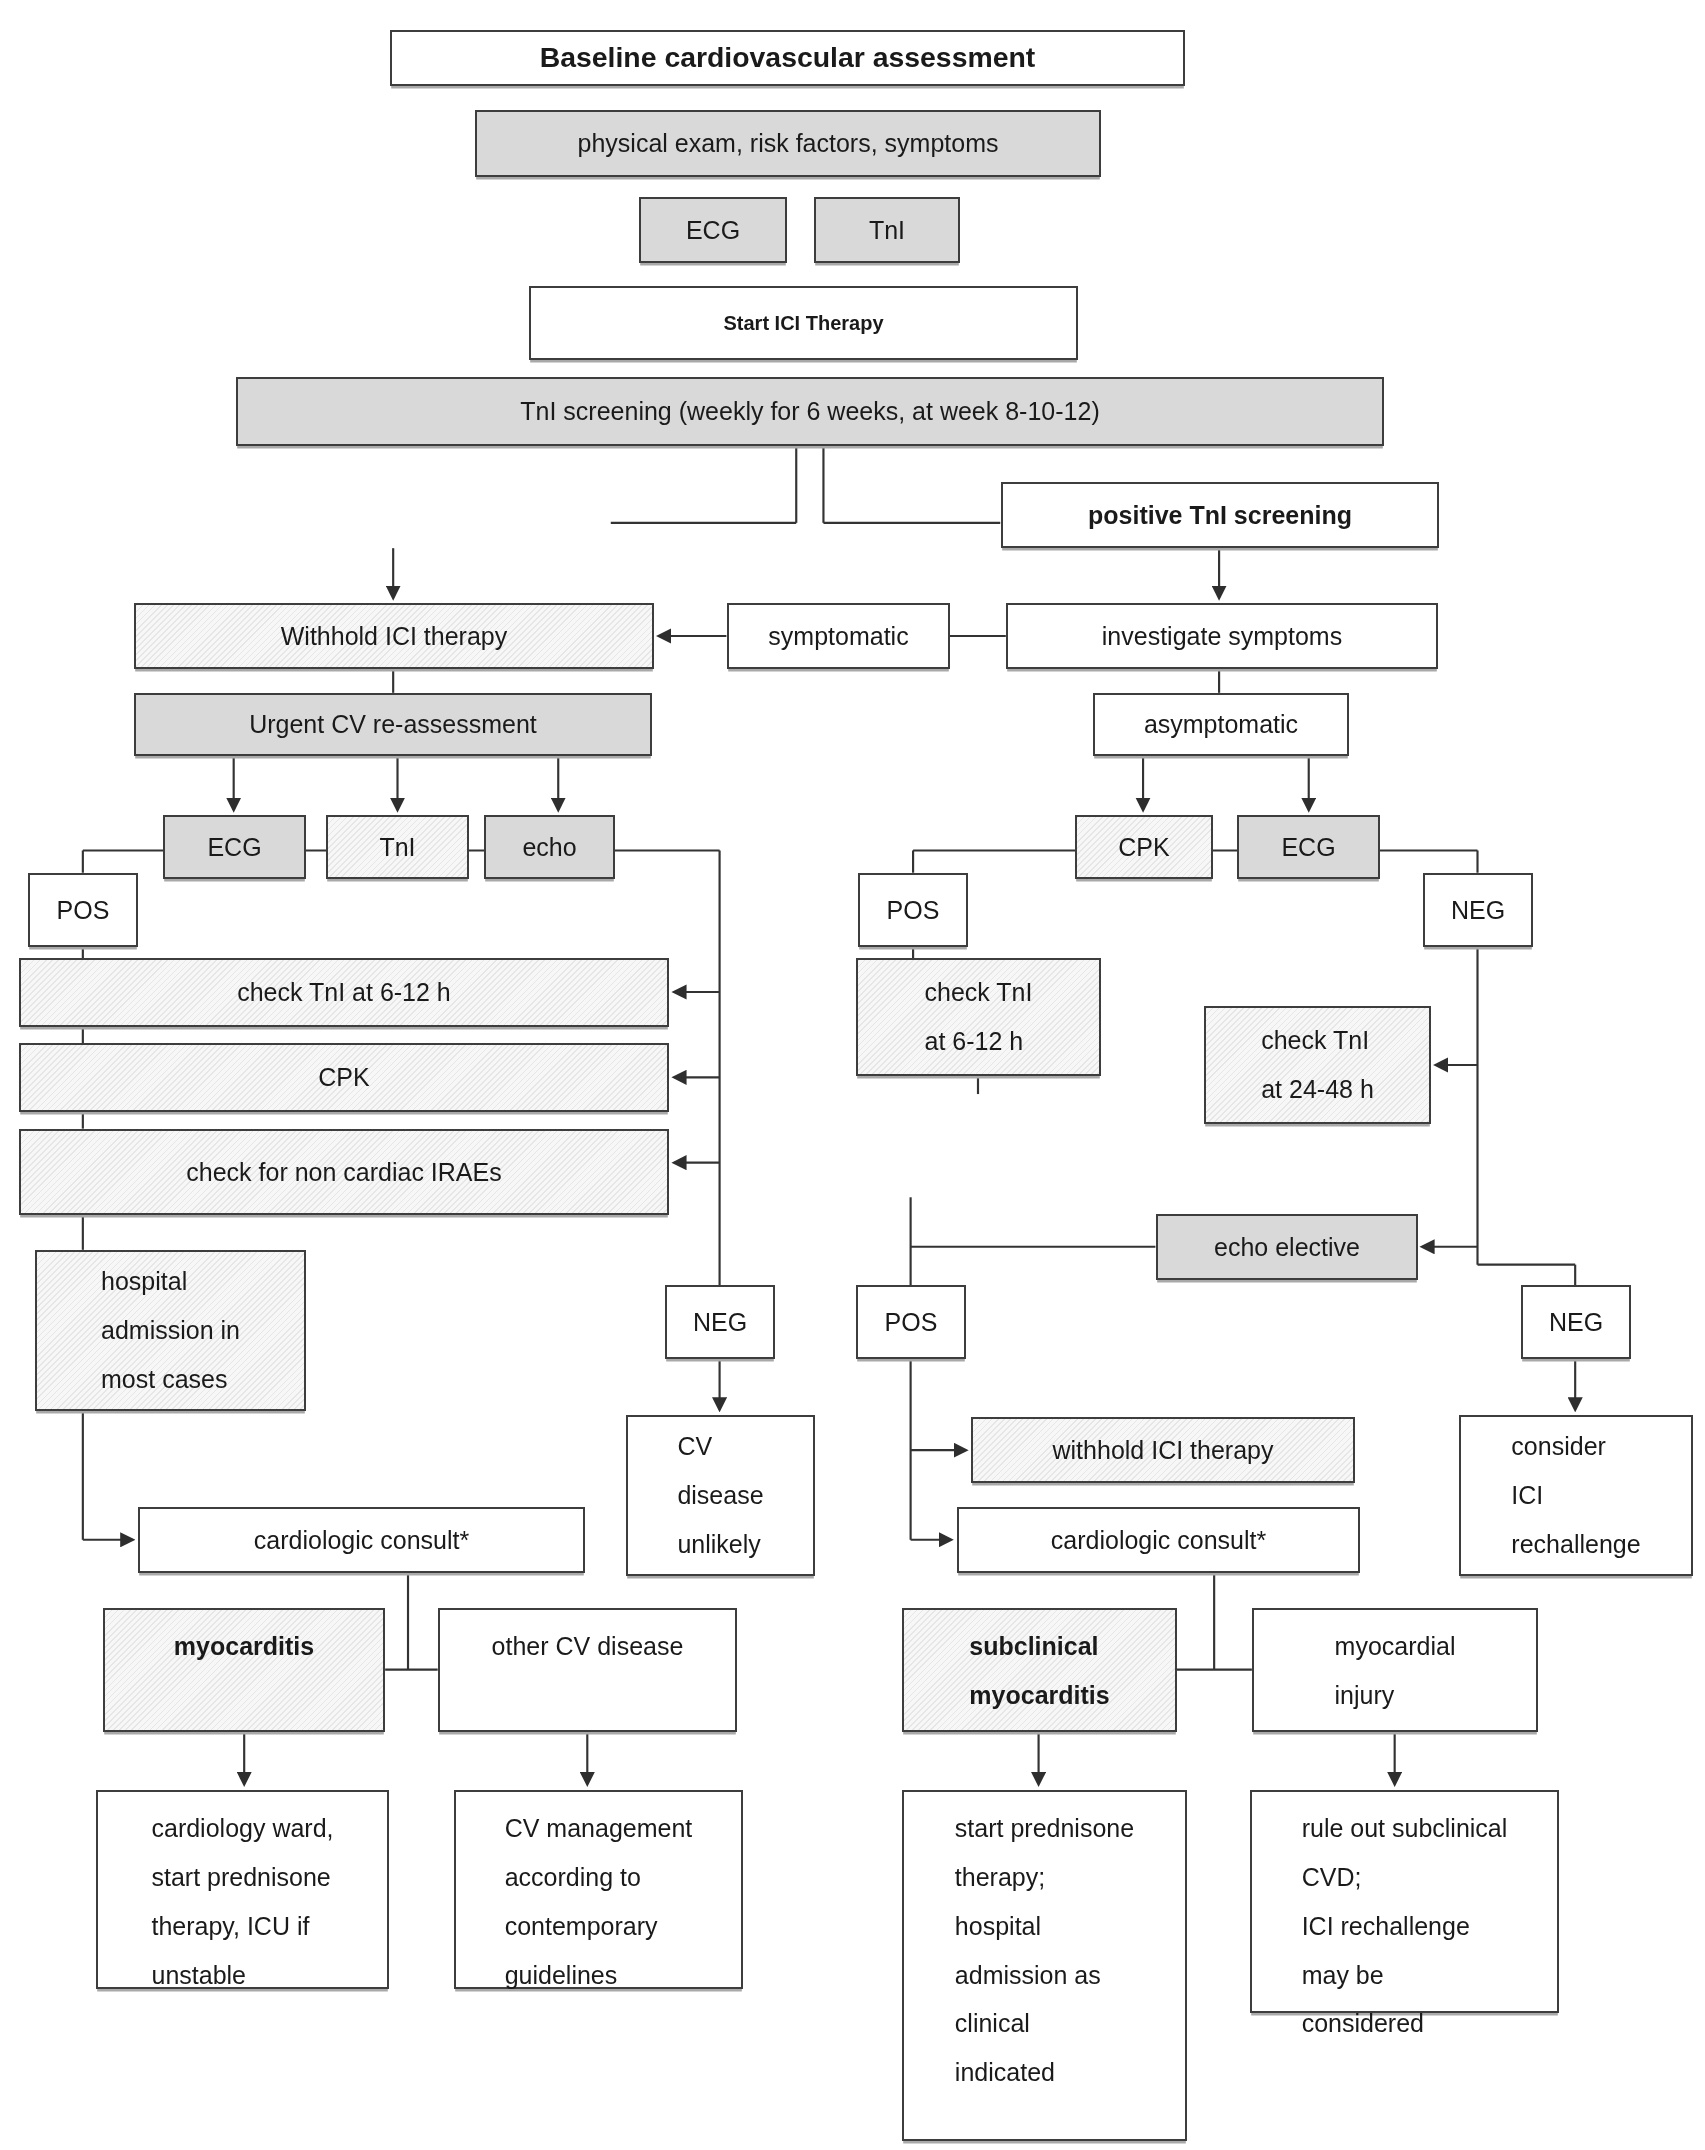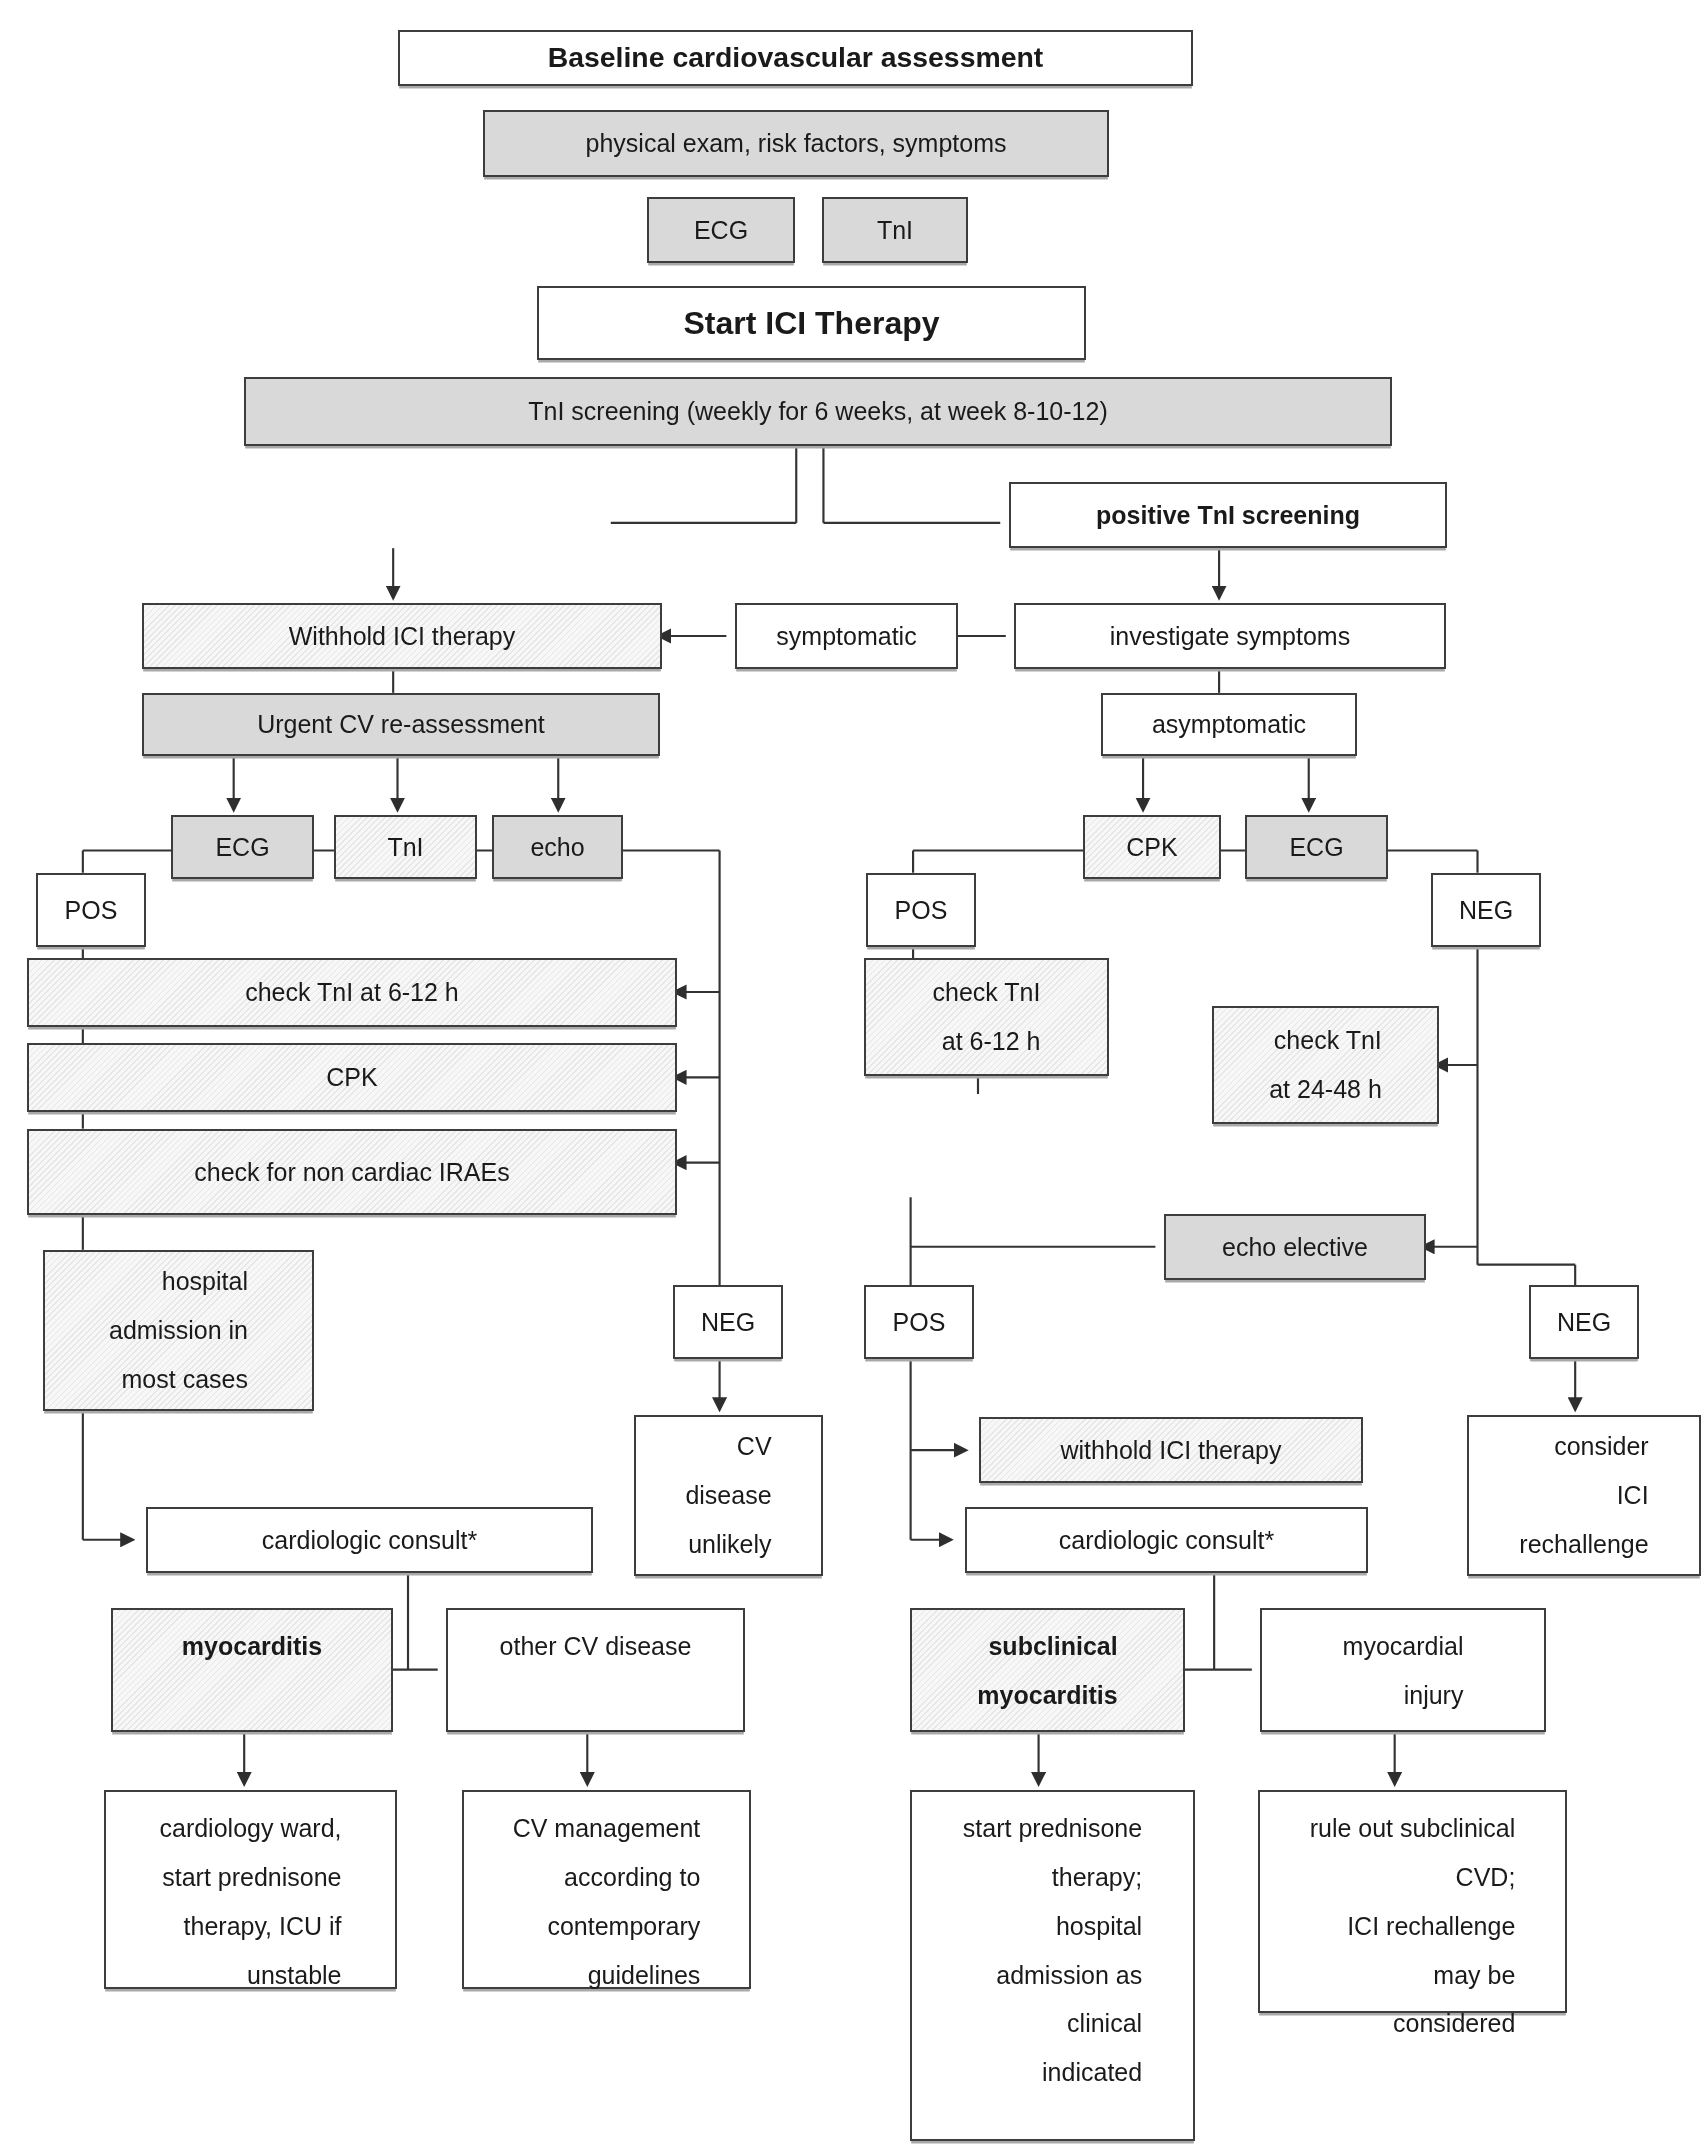--- a/index.html
+++ b/index.html
@@ -12,39 +12,38 @@
     color:#1a1a1a;
   }
   #wires{position:absolute;left:0;top:0;z-index:0;}
   .node{
     position:absolute;
     box-sizing:border-box;
     z-index:1;
     display:flex;
     align-items:center;
     justify-content:center;
-    text-align:right;
+    text-align:left;
     background:#ffffff;
     border:2.5px solid #3d3d3d;
     box-shadow:0 3.7px 0 -1.2px #a9a9a9;
     font-size:25px;
     line-height:1.95;
     white-space:pre-line;
     padding:16px 10px;
-    margin-left:8px;
   }
   .gray{background:#d9d9d9;}
   .hatch{
     background-color:#f7f7f7;
     background-image:repeating-linear-gradient(135deg,#e6e6e6 0 1.2px,rgba(255,255,255,0) 1.2px 4.3px);
   }
   .bold{font-weight:bold;}
   .top{align-items:flex-start;padding-top:12.4px;}
   .fs46{font-size:28.4px;}
-  .fs52{font-size:32px;}
+  .fs52{font-size:20px;}
 </style>
 </head>
 <body>
 
 <div id="canvas">
 
   <svg id="wires" width="1705" height="2151" viewBox="0 0 2758 3478">
     <defs>
       <marker id="ah" viewBox="0 0 10 10" refX="8" refY="5" markerWidth="7" markerHeight="7" orient="auto-start-reverse">
         <path d="M0,0 L10,5 L0,10 z" fill="#2e2e2e"></path>

